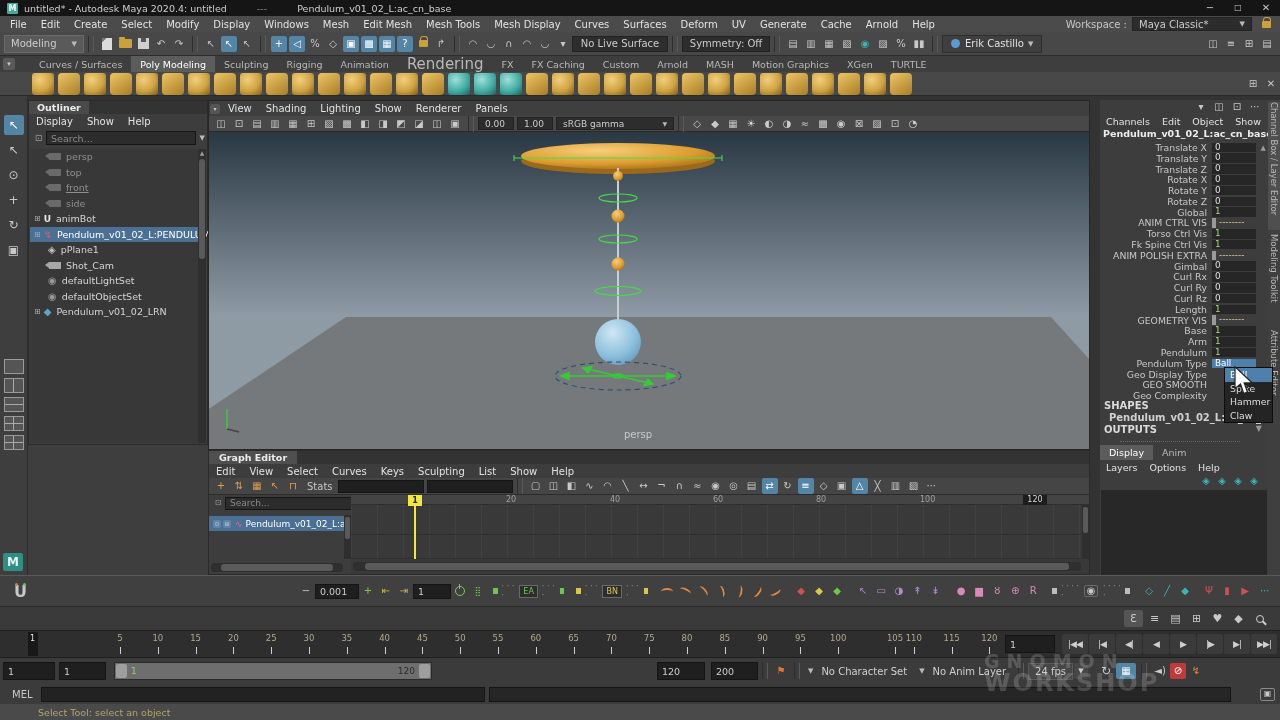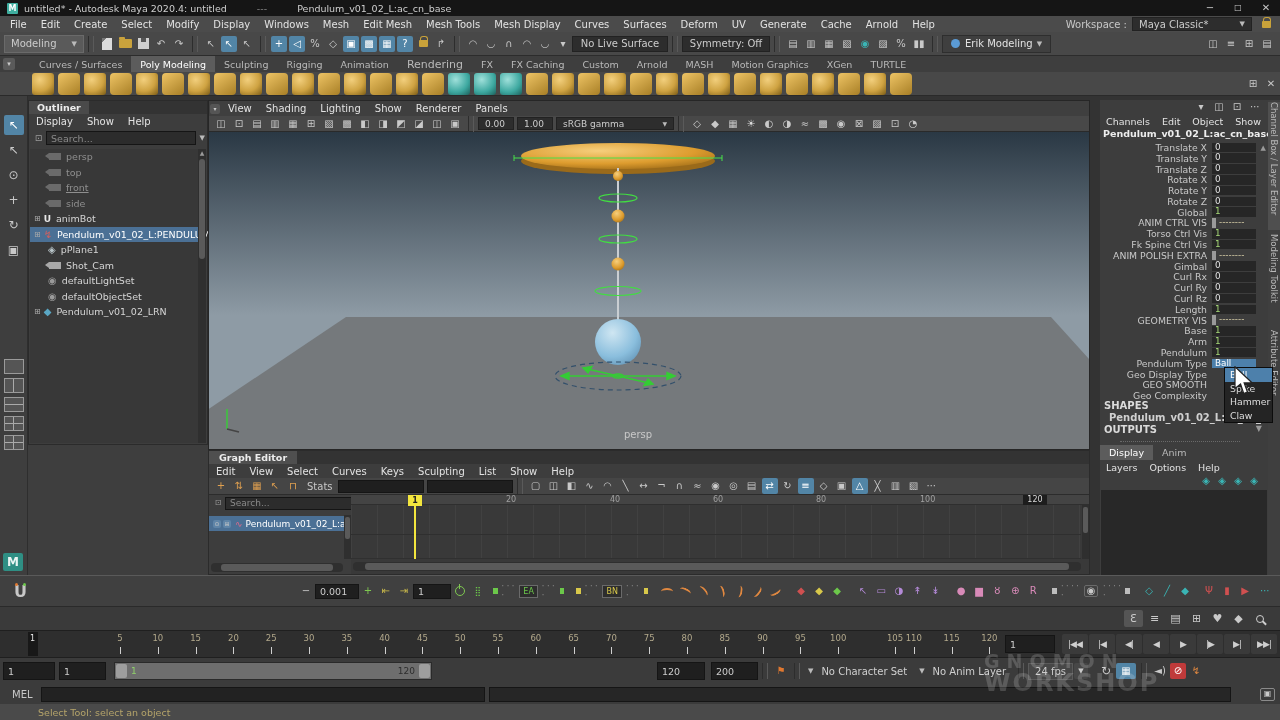--- a/index.html
+++ b/index.html
@@ -141,40 +141,40 @@
       <span class="ic">▥</span>
       <span class="ic">▦</span>
       <span class="ic">▧</span>
       <span class="ic" style="color: rgb(58, 181, 181);">◉</span>
       <span class="ic">▨</span>
       <span class="ic">%</span>
       <span class="ic">▮▮</span>
       <span class="sep"></span>
       <span class="chip" style="height: 18px; background: rgb(63, 63, 63); border-color: rgb(46, 46, 46); padding: 0px 8px;">
         <span style="width: 9px; height: 9px; border-radius: 50%; background: rgb(91, 155, 213); margin-right: 5px;"></span>
-        <span style="color: rgb(226, 226, 226);">Erik Modeling</span>
+        <span style="color: rgb(226, 226, 226);">Erik Castillo</span>
         <span class="caret">▼</span>
       </span>
       <span style="flex: 1 1 0%;"></span>
       <span class="ic">◫</span>
       <span class="ic">≡</span>
       <span class="ic">⊞</span>
       <span class="ic">▤</span>
     </div>
 
   <div class="abs fx" id="shelftabs" style="left:0;top:56px;width:1280px;height:16px;background:#3e3e3e;padding-left:2px">
     <span class="ic" style="width:12px;height:12px;background:#5a5a5a;font-size:7px">▾</span>
     <span style="width:14px"></span>
     <span class="fx" id="shelftablist">
         <span class="tab" style="font-size: 9.5px;">Curves / Surfaces</span>
         <span class="tab on" style="font-size: 9.5px;">Poly Modeling</span>
         <span class="tab" style="font-size: 9.5px;">Sculpting</span>
         <span class="tab" style="font-size: 9.5px;">Rigging</span>
         <span class="tab" style="font-size: 9.5px;">Animation</span>
-        <span class="tab" style="font-size: 11px;">Rendering</span>
+        <span class="tab" style="font-size: 15px;">Rendering</span>
         <span class="tab" style="font-size: 9.5px;">FX</span>
         <span class="tab" style="font-size: 9.5px;">FX Caching</span>
         <span class="tab" style="font-size: 9.5px;">Custom</span>
         <span class="tab" style="font-size: 9.5px;">Arnold</span>
         <span class="tab" style="font-size: 9.5px;">MASH</span>
         <span class="tab" style="font-size: 9.5px;">Motion Graphics</span>
         <span class="tab" style="font-size: 9.5px;">XGen</span>
         <span class="tab" style="font-size: 9.5px;">TURTLE</span>
       </span>
   </div>

